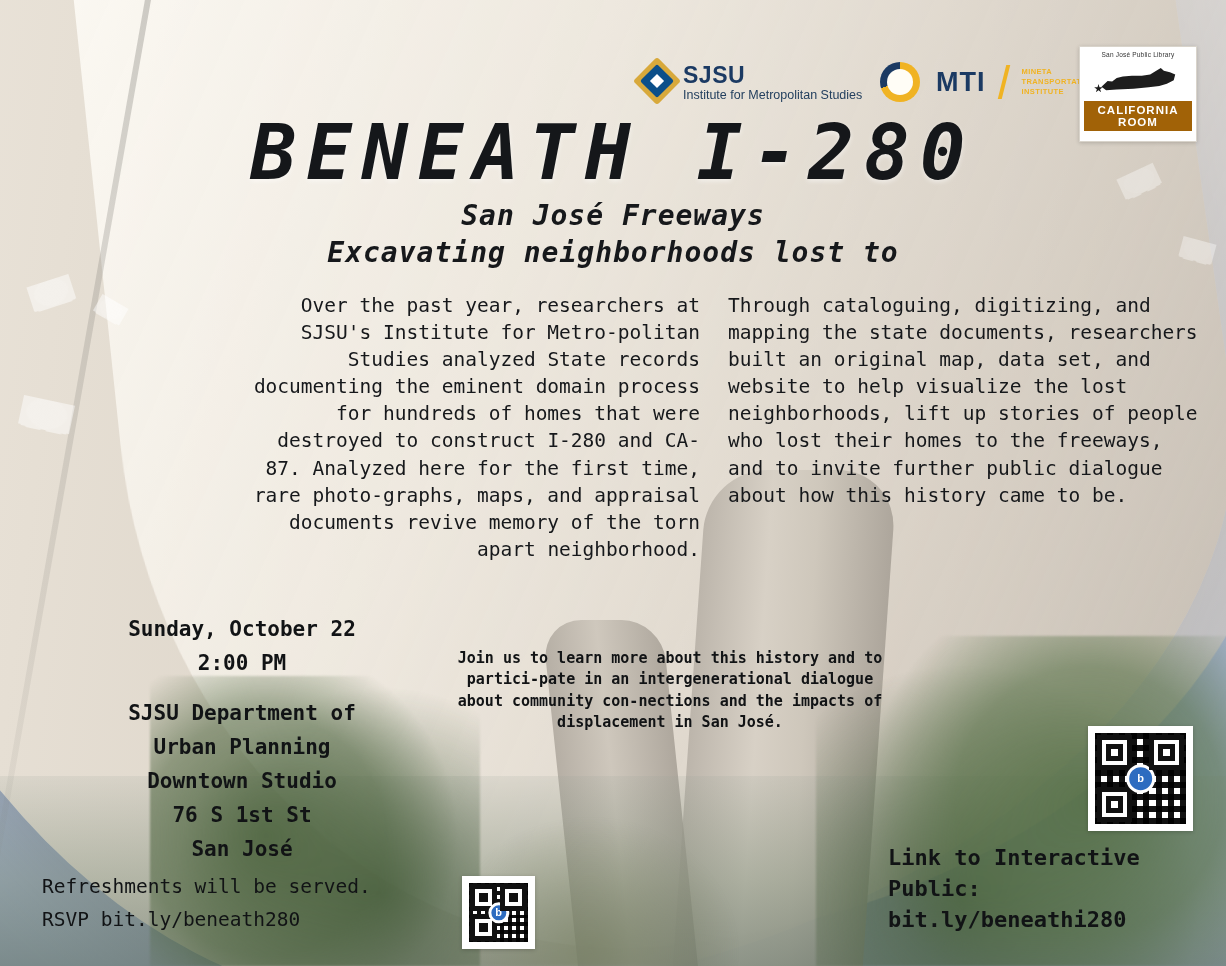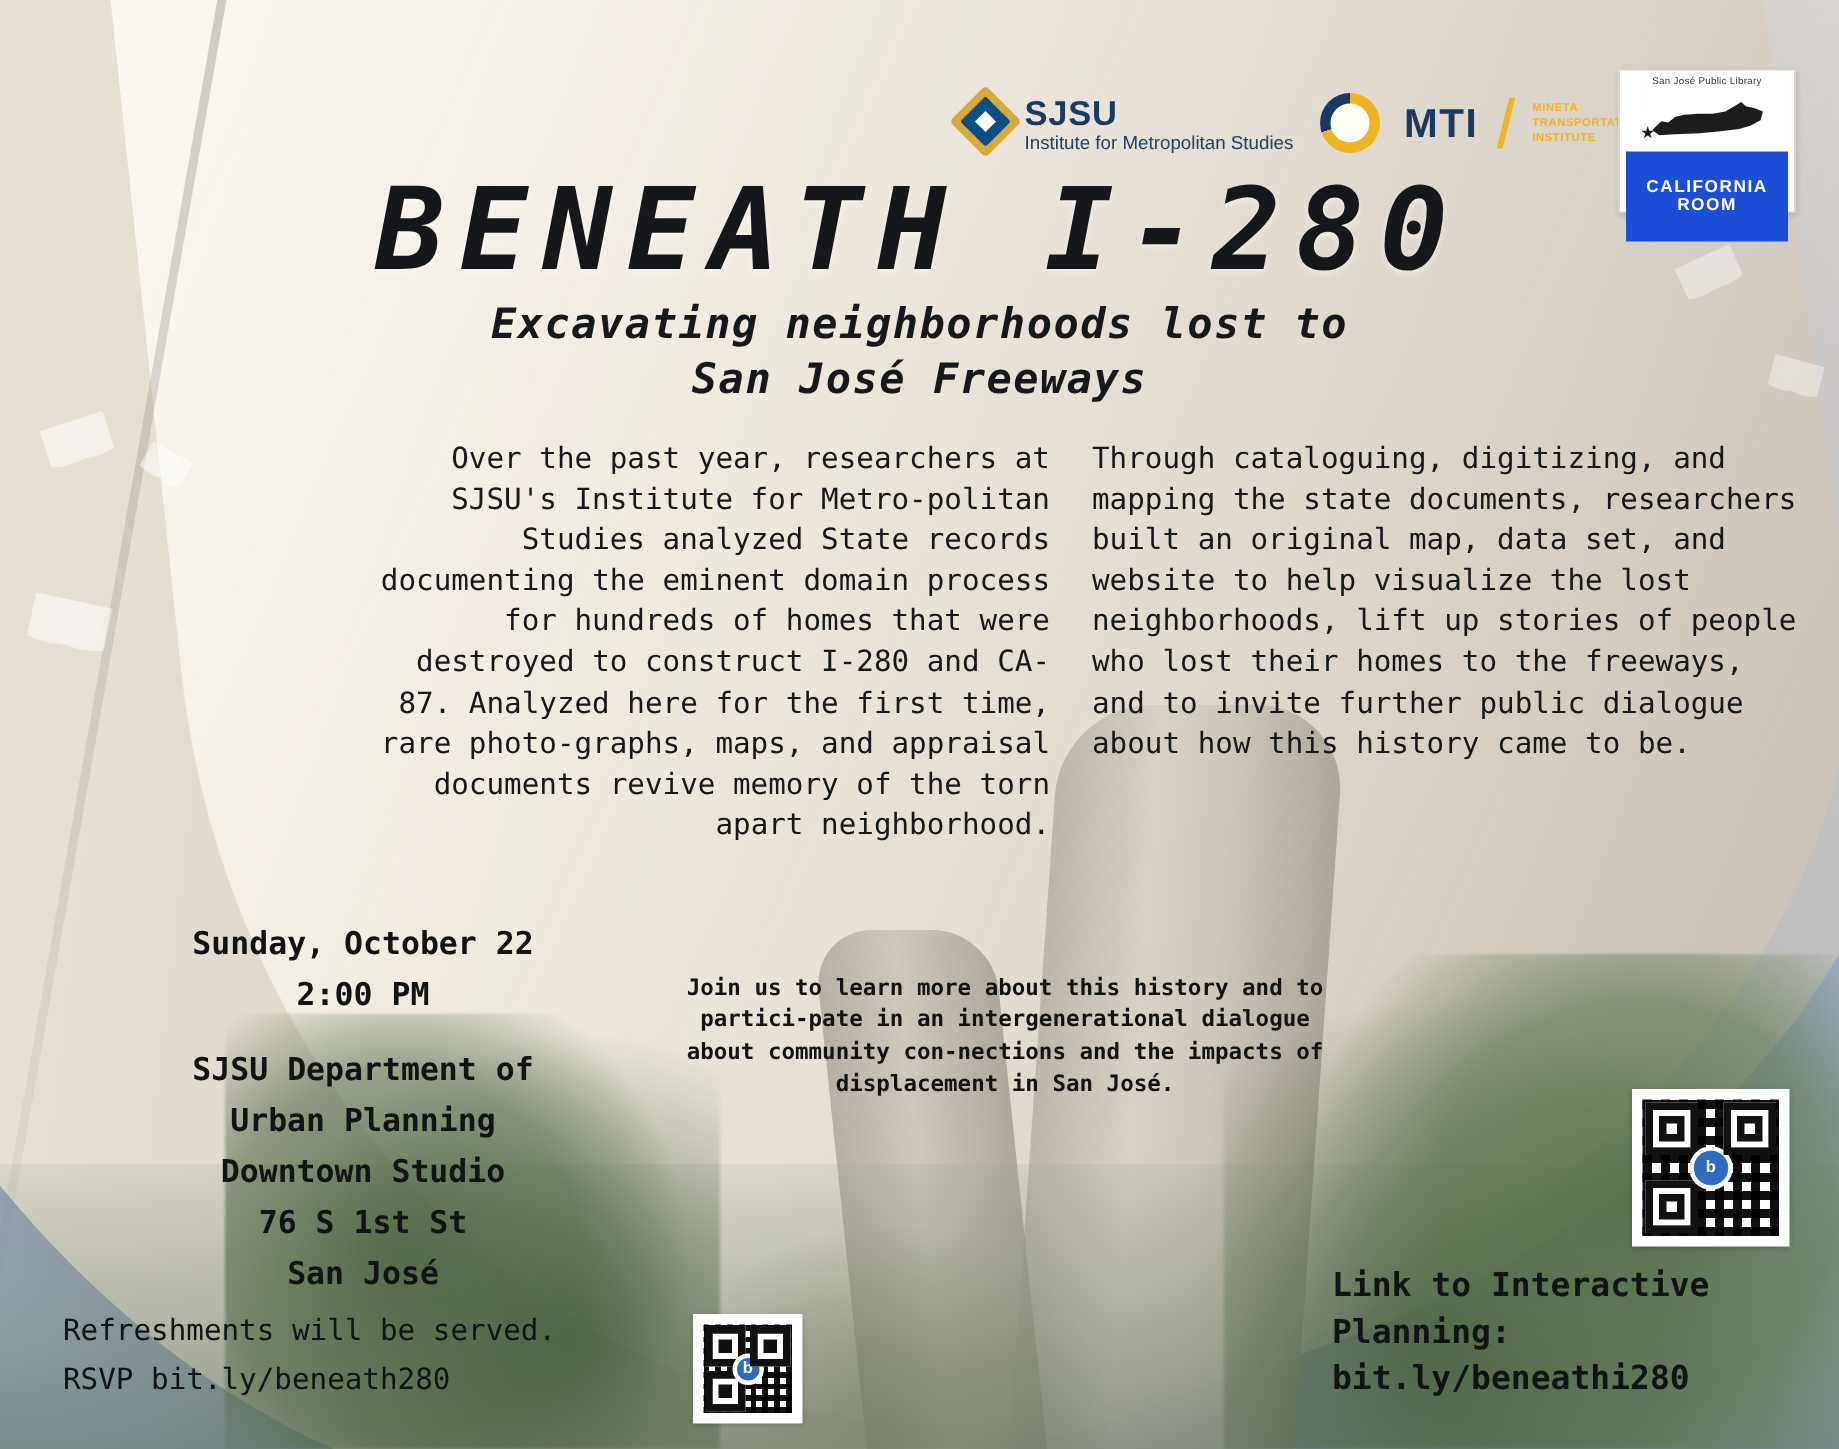--- a/index.html
+++ b/index.html
@@ -121,23 +121,23 @@
     display:flex;flex-direction:column;align-items:center;justify-content:flex-start;padding-top:4px;box-sizing:border-box;
   }
   .calroom-logo .sjpl{font-family:"Liberation Sans",sans-serif;font-size:6.5px;color:#333;letter-spacing:.2px;}
   .bear{
     width:76px;height:36px;margin-top:2px;background:#1d1d1d;
     clip-path:polygon(2% 74%,10% 58%,16% 60%,22% 50%,30% 46%,42% 44%,55% 44%,66% 40%,74% 30%,80% 22%,84% 30%,92% 34%,99% 40%,97% 56%,88% 66%,78% 72%,64% 76%,44% 80%,22% 82%,8% 84%);
   }
   .cal-star{position:absolute;left:14px;top:26px;width:9px;height:9px;background:#1d1d1d;
     clip-path:polygon(50% 0%,61% 35%,98% 35%,68% 57%,79% 91%,50% 70%,21% 91%,32% 57%,2% 35%,39% 35%);}
   .calroom-bar{
-    margin-top:5px;width:108px;background:#1d4ed8;color:#fff;
+    margin-top:5px;width:108px;background:#a16207;color:#fff;
     font-family:"Liberation Sans",sans-serif;font-weight:bold;font-size:11.5px;letter-spacing:1px;
-    text-align:center;padding:18px 0;
+    text-align:center;padding:3px 0;
   }
 
   
   .title{
     position:absolute;top:108px;left:0;width:1226px;text-align:center;
     font-family:"DejaVu Sans Mono", monospace;
     font-style:italic;font-weight:bold;font-size:76px;letter-spacing:10px;
     color:#15171a;
     text-shadow:0 2px 5px rgba(255,255,255,.55);
   }
@@ -260,22 +260,22 @@
         <div class="bear"></div>
         <div class="cal-star"></div>
       </div>
       <div class="calroom-bar">CALIFORNIA ROOM</div>
     </div>
 
   </div>
 
   <div class="title">BENEATH  I-280</div>
   <div class="subtitle">
+    <div>San José Freeways</div>
     <div>Excavating neighborhoods lost to</div>
-    <div>San José Freeways</div>
   </div>
 
   <div class="col-left">Over the past year, researchers at SJSU's Institute for Metro-politan Studies analyzed State records documenting the eminent domain process for hundreds of homes that were destroyed to construct I-280 and CA-87. Analyzed here for the first time, rare photo-graphs, maps, and appraisal documents revive memory of the torn apart neighborhood.</div>
   <div class="col-right">Through cataloguing, digitizing, and mapping the state documents, researchers built an original map, data set, and website to help visualize the lost neighborhoods, lift up stories of people who lost their homes to the freeways, and to invite further public dialogue about how this history came to be.</div>
   <div class="join">Join us to learn more about this history and to partici-pate in an intergenerational dialogue about community con-nections and the impacts of displacement in San José.</div>
 
   <div class="details">
     <div class="blk">
       <div>Sunday, October 22</div>
       <div>2:00 PM</div>
@@ -289,21 +289,21 @@
     </div>
   </div>
 
   <div class="rsvp">
     <div>Refreshments will be served.</div>
     <div>RSVP bit.ly/beneath280</div>
   </div>
 
   <div class="linkblock">
     <div>Link to Interactive</div>
-    <div>Planning:</div>
+    <div>Public:</div>
     <div>bit.ly/beneathi280</div>
   </div>
 
   <div id="qr-small" class="qr">
     <div class="qr-inner">
       <div class="qr-br"></div>
       <div class="qr-logo">b</div>
     </div>
   </div>
 

